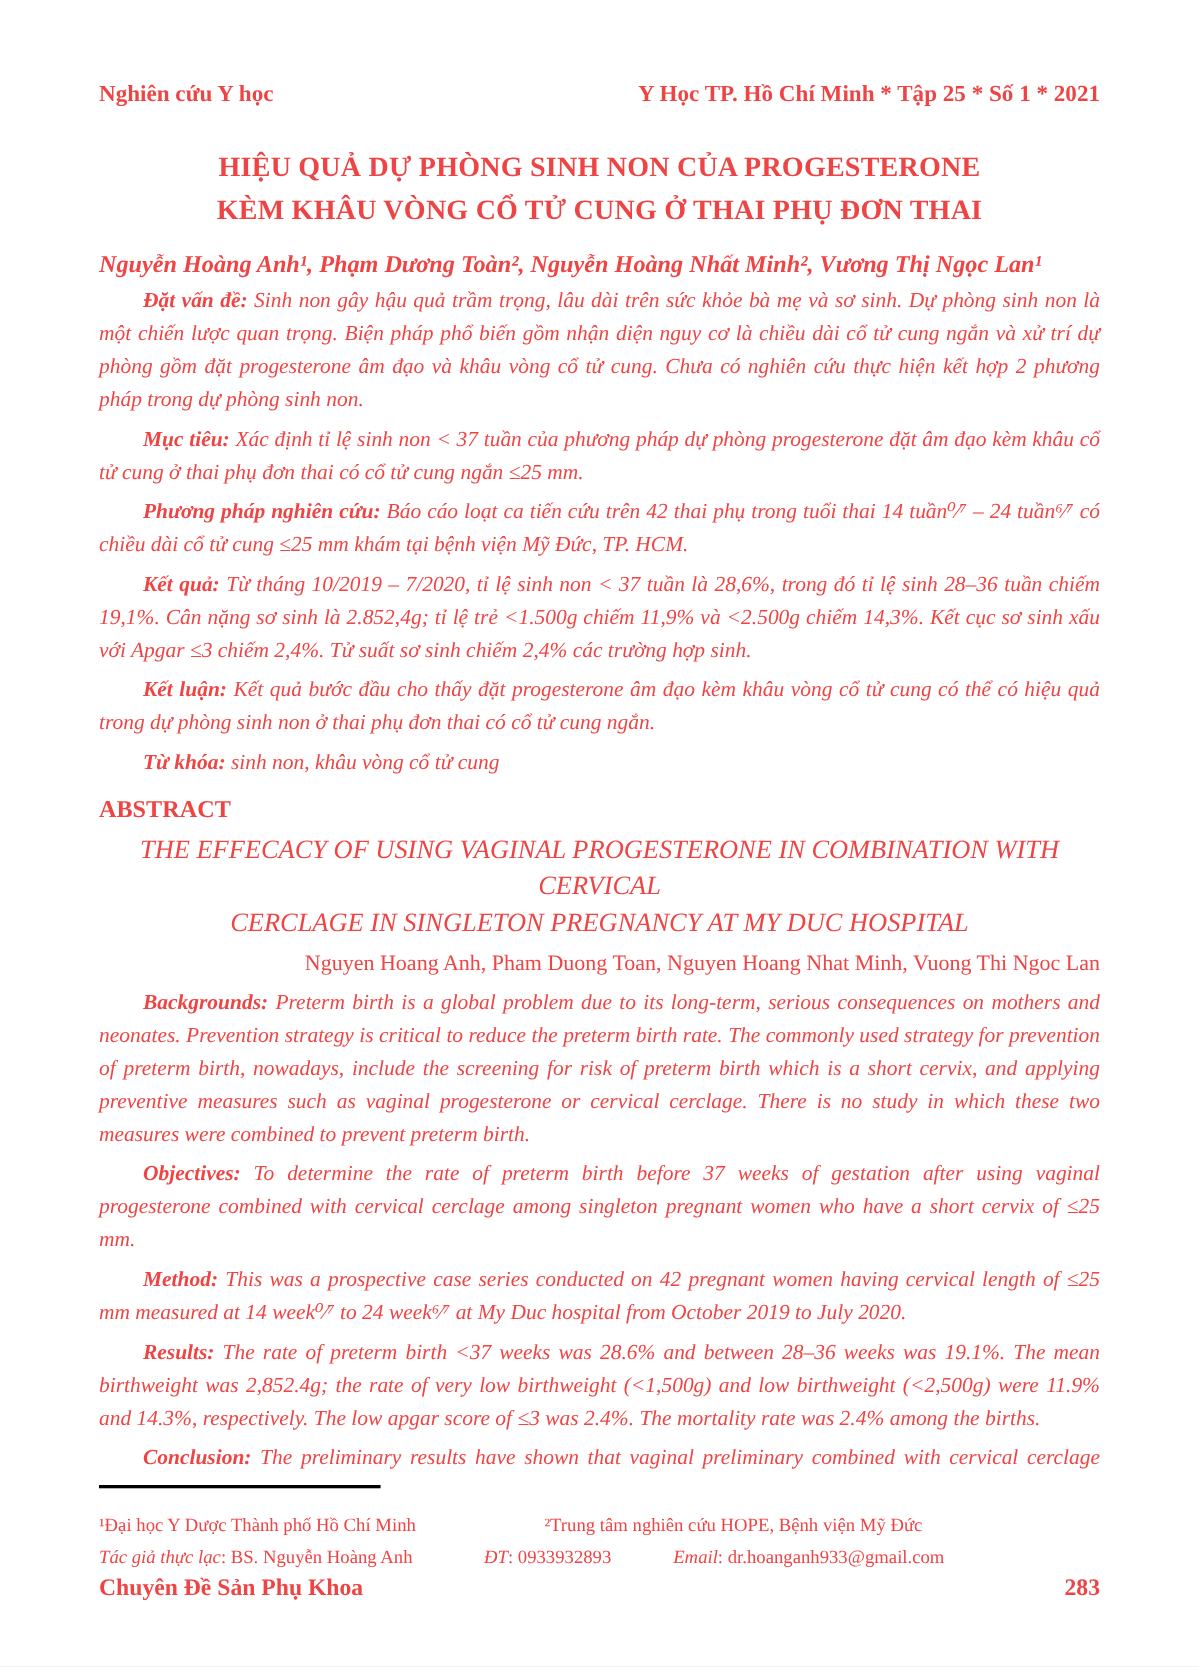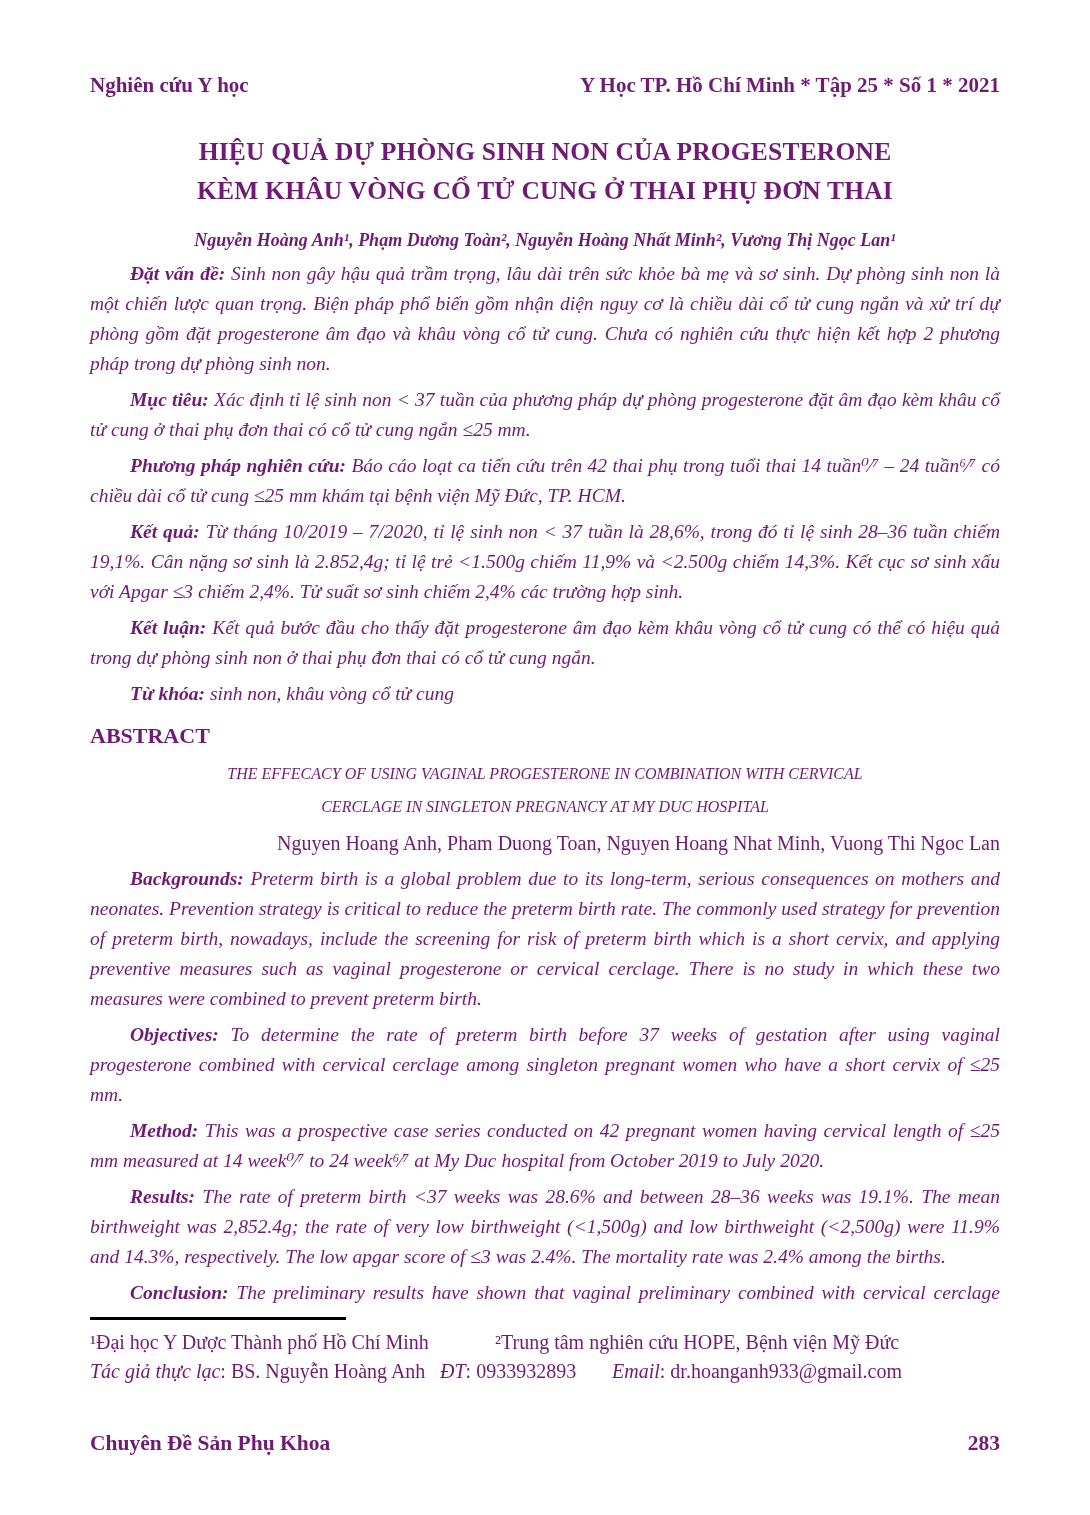--- a/index.html
+++ b/index.html
@@ -1,75 +1,75 @@
 <!DOCTYPE html>
 <html lang="vi"><head>
 <meta charset="utf-8">
 <style>
   html,body { margin:0; padding:0; background:#e8e8e8; }
   .page {
     position:relative;
     width:1090px; height:1515px;
     margin:0 auto;
     background:#ffffff;
-    color:#701a75;
+    color:#ef4444;
     font-family:"Liberation Serif","DejaVu Serif",serif;
     box-sizing:border-box;
     padding:72px 90px 0 90px;
     overflow:hidden;
   }
   .running-head {
     display:flex; justify-content:space-between; align-items:baseline;
     font-weight:bold; font-size:21px; line-height:26px;
   }
   .article-title {
     margin:34px 0 0 0;
     text-align:center; font-weight:bold;
     font-size:25.5px; line-height:39px;
     letter-spacing:0.2px;
   }
   .article-title div { white-space:nowrap; }
   .authors-vi {
     margin-top:17px;
-    text-align:center;
+    text-align:left;
     font-weight:bold; font-style:italic;
-    font-size:18px; line-height:26px;
+    font-size:22px; line-height:26px;
   }
   .sec-heading {
     margin:13px 0 0 0;
     font-weight:bold; font-size:22px; line-height:28px;
   }
   .para {
     margin:6px 0 0 0;
     font-style:italic;
     font-size:19.5px; line-height:30px;
     text-align:justify;
     text-indent:40px;
   }
   .para .lbl { font-weight:bold; }
   .para.cutoff { text-align-last:justify; }
   .en-title {
     margin-top:7px;
     text-align:center; font-style:italic;
-    font-size:16px; line-height:33px;
+    font-size:24px; line-height:33px;
   }
   .en-authors, .en-journal {
     text-align:right;
     font-size:20px; line-height:30px;
   }
   .en-authors { margin-top:5px; }
   .en-journal { margin-top:2px; }
   .footnote-rule {
     margin-top:9px;
     width:256px; height:0;
     border-top:3px solid #000;
   }
   .footnote {
-    font-size:20px; line-height:29px;
-    margin-top:8px;
+    font-size:17px; line-height:29px;
+    margin-top:19px;
   }
   .footnote .row { white-space:nowrap; }
   .fn-affil-1 { display:inline-block; min-width:405px; }
   .fn-contact { display:inline-block; min-width:350px; }
   .fn-phone   { display:inline-block; min-width:172px; }
   .fn-italic  { font-style:italic; }
   .page-footer {
     position:absolute; left:90px; right:90px; bottom:58px;
     display:flex; justify-content:space-between; align-items:center;
     font-weight:bold; font-size:21.5px; line-height:27px;

